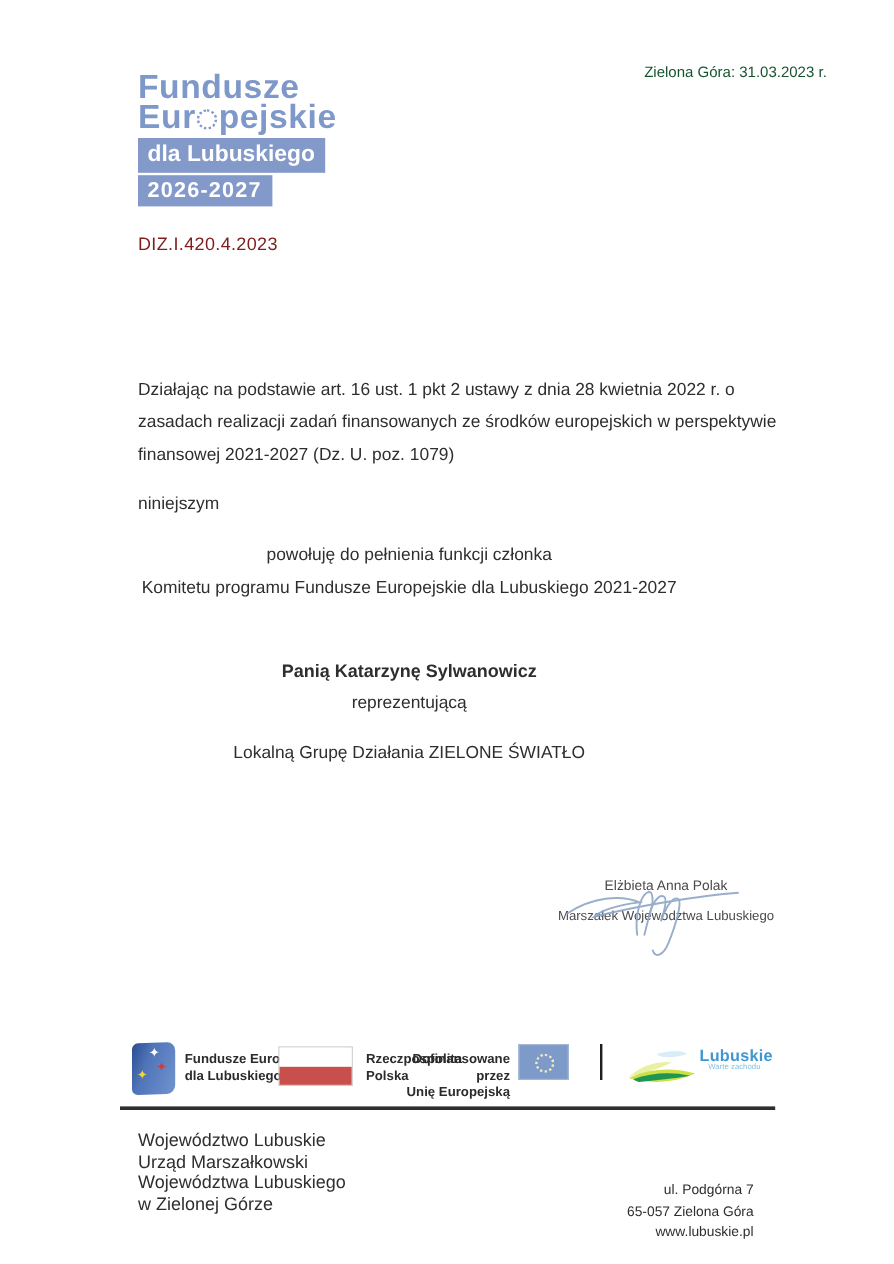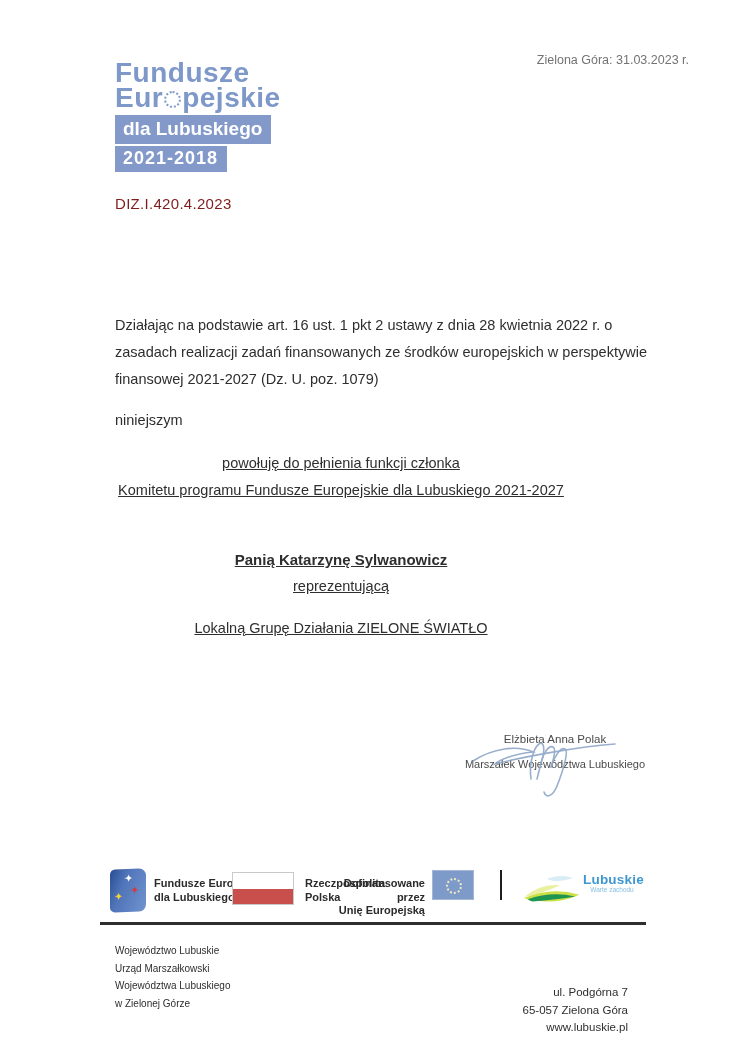--- a/index.html
+++ b/index.html
@@ -7,21 +7,21 @@
     position:relative;
     width:745px;height:1053px;
     background:#ffffff;
     font-family:"Liberation Sans", sans-serif;
     color:#2e2e2e;
     overflow:hidden;
   }
   
   .date-line{
     position:absolute;top:53px;right:56px;
-    font-size:12.5px;color:#737373;
+    font-size:12.5px;color:#14532d;
   }
   .logo-header{position:absolute;left:115px;top:60px;}
   .logo-word{
     font-size:28px;font-weight:bold;color:#7e98c9;
     letter-spacing:.5px;line-height:25px;white-space:nowrap;
   }
   .logo-dot-o{
     display:inline-block;width:13px;height:13px;
     border:2.5px dotted #7e98c9;border-radius:50%;
     margin:0 1px;vertical-align:-1px;
@@ -35,21 +35,21 @@
   .ref-number{
     position:absolute;left:115px;top:195px;
     font-size:15px;color:#7f1d1d;letter-spacing:.3px;
   }
   
   .legal-paragraph{
     position:absolute;left:115px;top:312px;width:552px;
     font-size:14.5px;line-height:27px;color:#2e2e2e;
   }
   .hereby{position:absolute;left:115px;top:412px;font-size:14.5px;}
-  .center-block{position:absolute;left:100px;width:482px;text-align:center;font-size:14.5px;text-decoration:underline;}
+  .center-block{position:absolute;left:100px;width:482px;text-align:center;font-size:14.5px;}
   .appoint-1{top:455px;}
   .appoint-2{top:482px;}
   .appointee{top:551px;font-weight:bold;font-size:15px;}
   .representing{top:578px;}
   .organization{top:620px;}
   
   .signature-block{
     position:absolute;left:455px;top:733px;width:200px;
     text-align:center;color:#4a4a4a;
   }
@@ -93,39 +93,39 @@
     font-size:13.5px;font-weight:bold;color:#3f97cf;letter-spacing:.2px;
   }
   .lubuskie-tagline{
     position:absolute;left:60px;top:16px;width:58px;text-align:center;
     font-size:6.5px;color:#85bfe0;
   }
   .footer-rule{position:absolute;left:100px;top:922px;width:546px;height:3px;background:#2e2e2e;}
   
   .footer-left{
     position:absolute;left:115px;top:942px;
-    font-size:10px;line-height:17.5px;color:#2e2e2e;
+    font-size:15px;line-height:17.5px;color:#2e2e2e;
   }
   .footer-right{
     position:absolute;left:450px;top:984px;width:178px;text-align:right;
     font-size:11.5px;line-height:17.5px;color:#2e2e2e;
   }
 </style>
 </head>
 <body>
 
 <div id="page">
 
   <div class="date-line">Zielona Góra: 31.03.2023 r.</div>
 
   <div class="logo-header">
     <div class="logo-word">Fundusze</div>
     <div class="logo-word"><span>Eur</span><span class="logo-dot-o"></span><span>pejskie</span></div>
     <div><span class="logo-banner logo-banner1">dla Lubuskiego</span></div>
-    <div><span class="logo-banner logo-banner2">2021-2018</span></div>
+    <div><span class="logo-banner logo-banner2">2026-2027</span></div>
   </div>
 
   <div class="ref-number">DIZ.I.420.4.2023</div>
 
   <div class="legal-paragraph">Działając na podstawie art. 16 ust. 1 pkt 2 ustawy z dnia 28 kwietnia 2022 r. o zasadach realizacji zadań finansowanych ze środków europejskich w perspektywie finansowej 2021-2027 (Dz. U. poz. 1079)</div>
 
   <div class="hereby">niniejszym</div>
 
   <div class="center-block appoint-1">powołuję do pełnienia funkcji członka</div>
   <div class="center-block appoint-2">Komitetu programu Fundusze Europejskie dla Lubuskiego 2021-2027</div>

